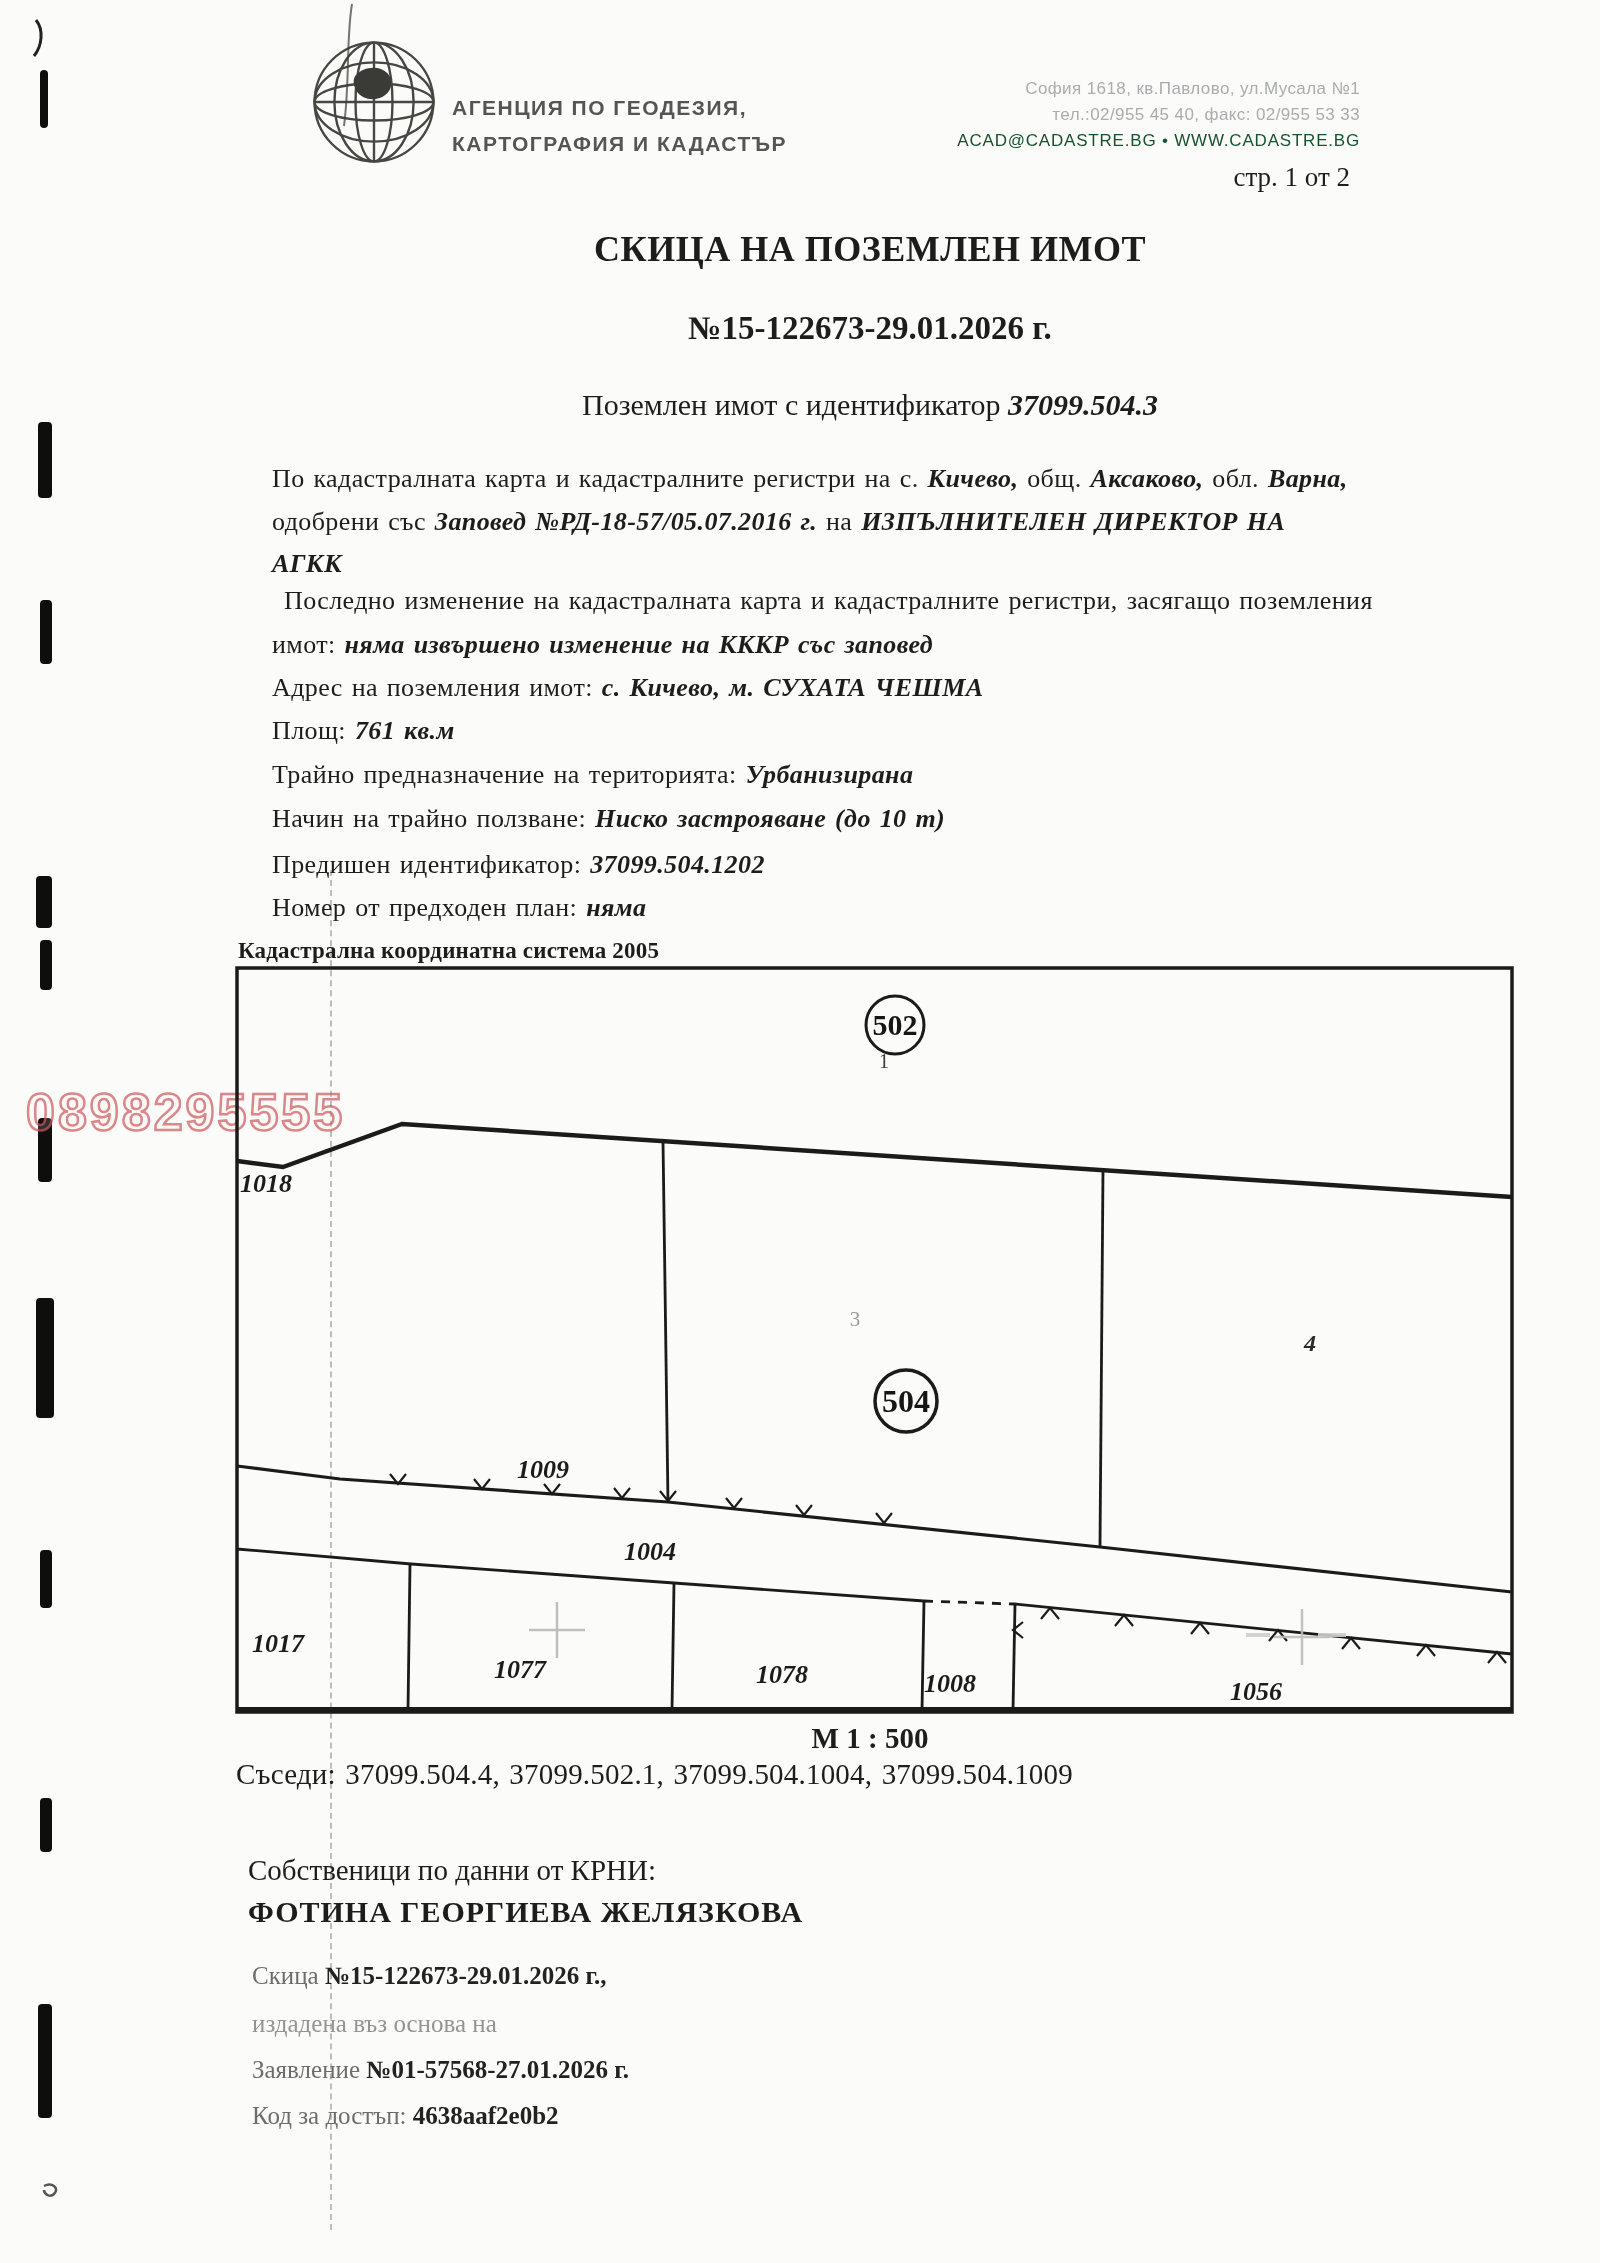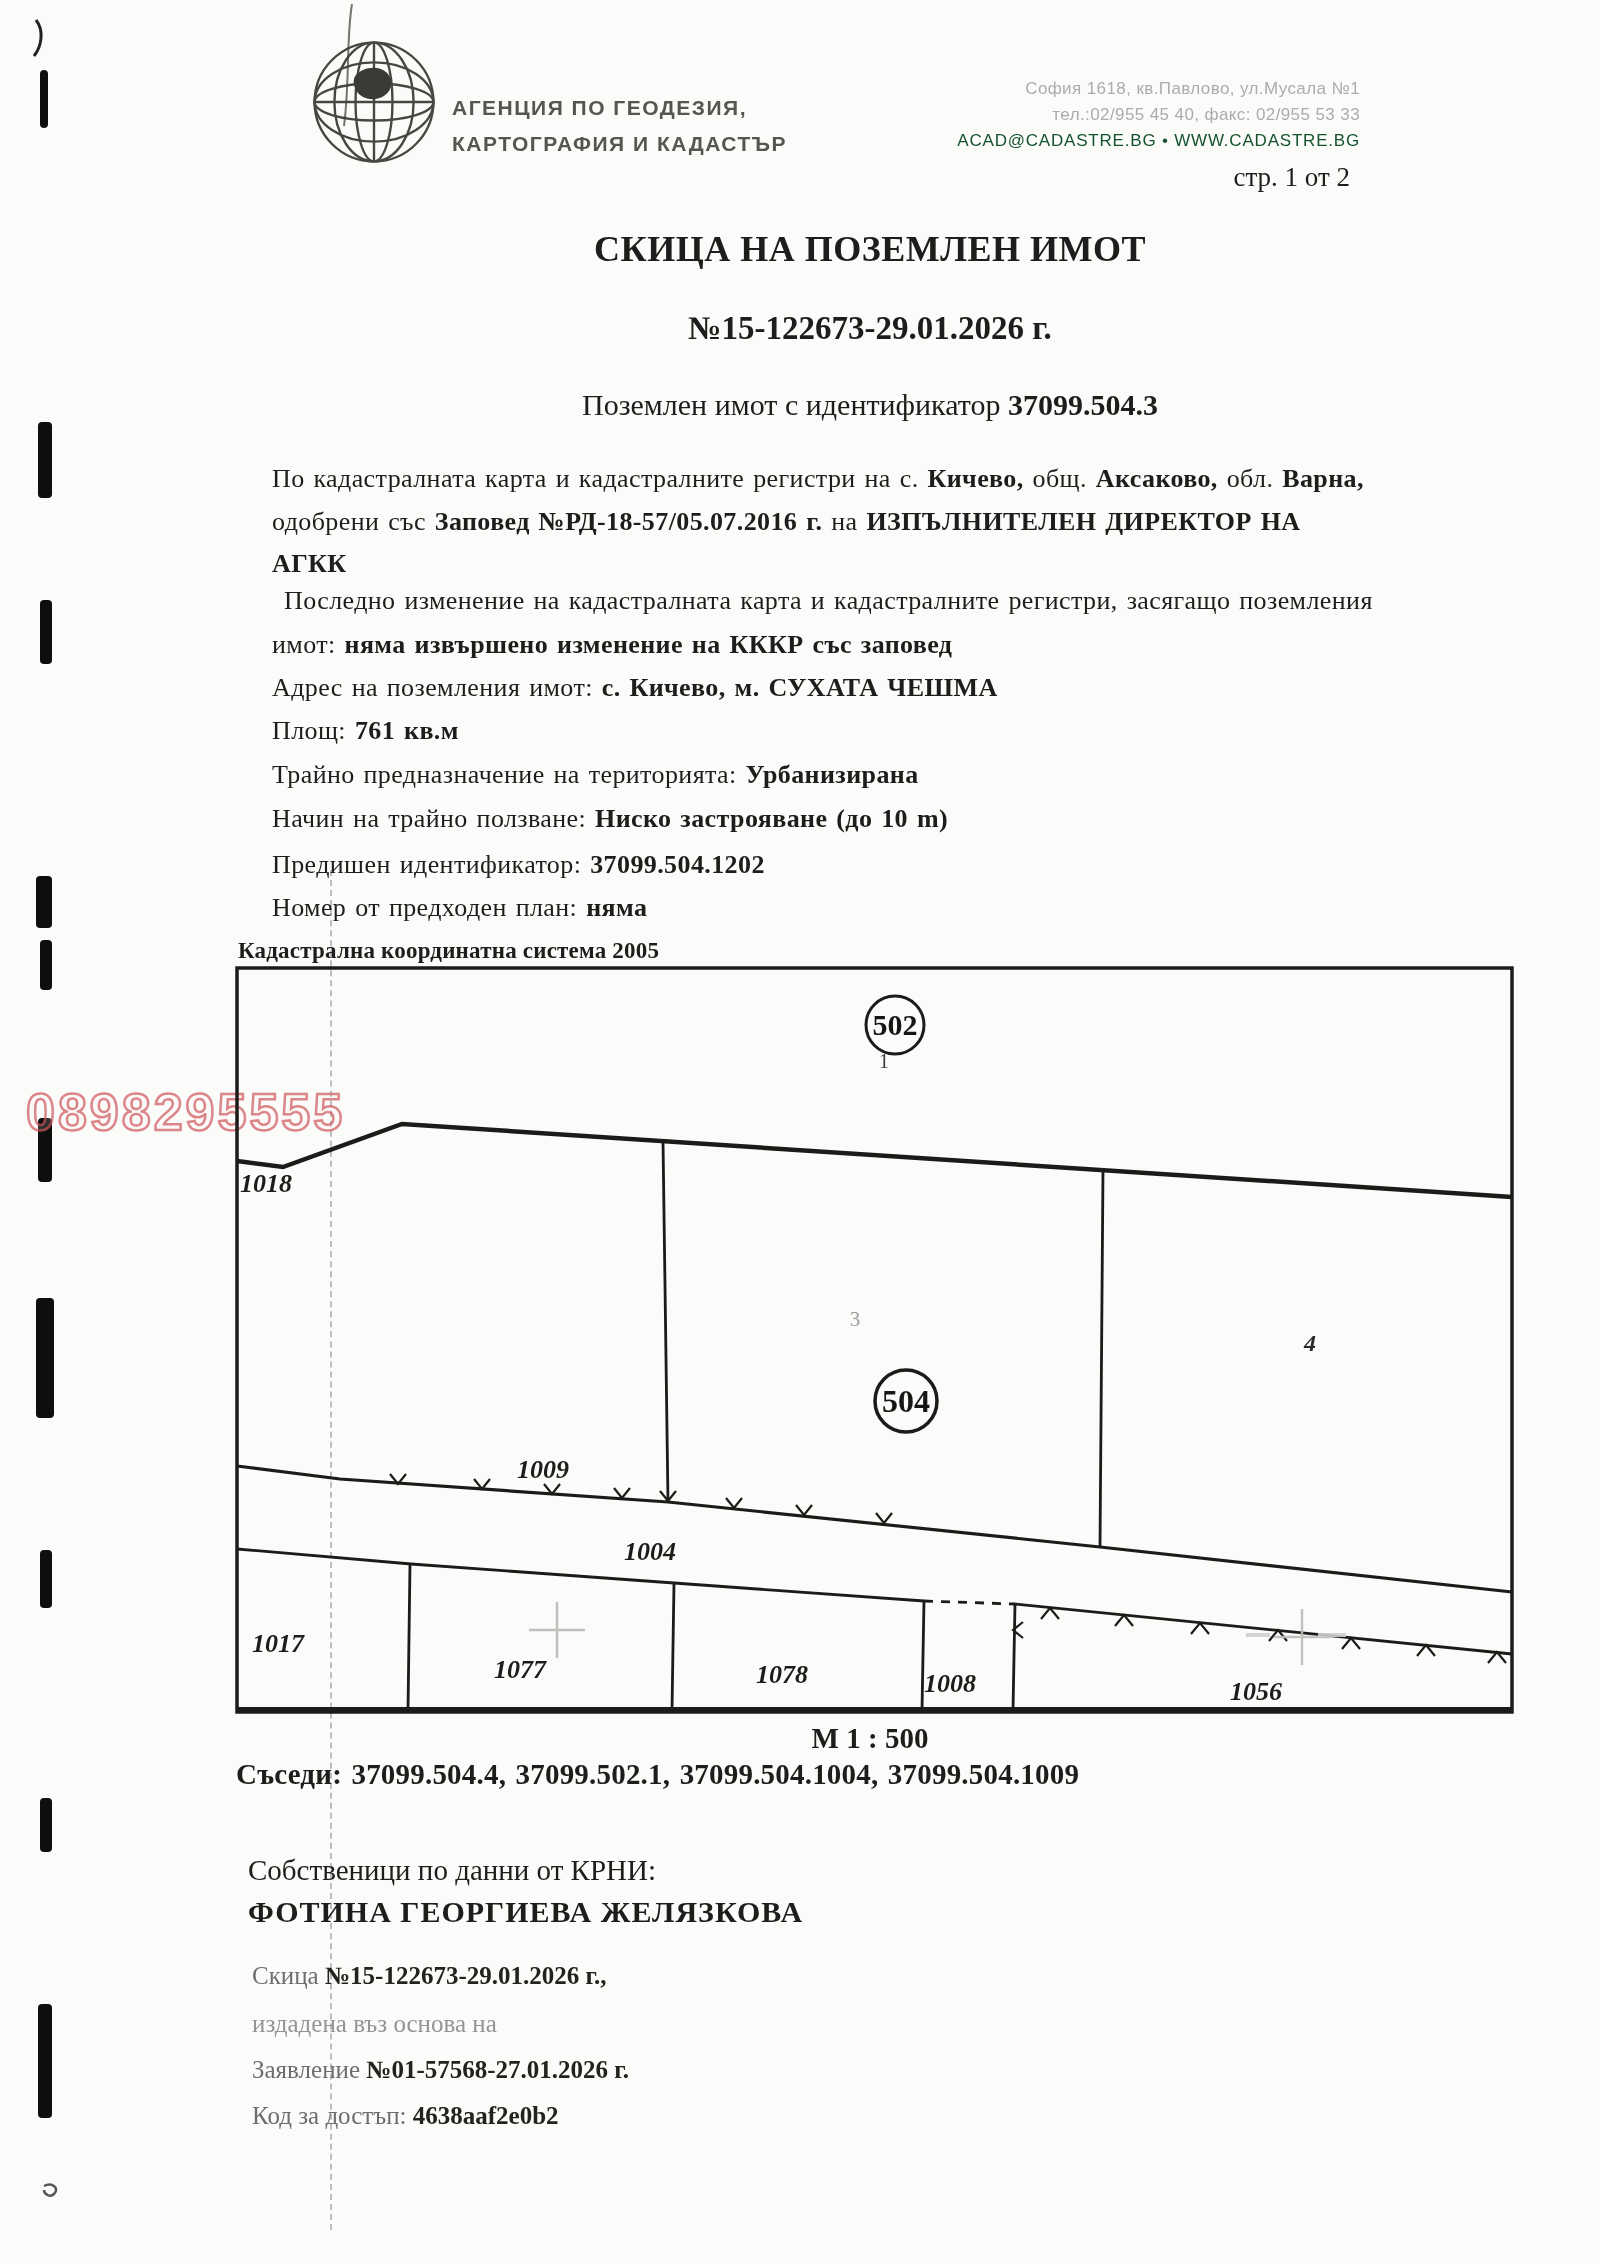--- a/index.html
+++ b/index.html
@@ -1,20 +1,20 @@
 <!DOCTYPE html>
 <html><head>
 <meta charset="utf-8">
 <style>
   html,body{margin:0;padding:0;background:#e8e8e6;}
   .page{position:relative;width:1600px;height:2263px;background:#fbfbf9;overflow:hidden;
         font-family:"Liberation Serif", serif;color:#1d1d1b;}
   .abs{position:absolute;}
   .ser{font-family:"Liberation Serif", serif;}
-  .b{font-weight:bold;}
+  .b{font-weight:bold;font-style:italic;}
   .center{text-align:center;}
   .line{white-space:nowrap;letter-spacing:.4px;word-spacing:2px;}
   
   .agency{font-family:"Liberation Sans", sans-serif;font-weight:bold;color:#4a4945;
           letter-spacing:1.5px;font-size:21px;opacity:.93;}
   .addr{font-family:"Liberation Sans", sans-serif;font-size:17px;color:#aaacae;
         text-align:right;line-height:26px;letter-spacing:.4px;}
   .addr .l3{color:#14532d;letter-spacing:.8px;}
   .pageno{font-size:27px;text-align:right;}
   
@@ -22,21 +22,21 @@
   .docnum{font-size:33px;font-weight:bold;}
   .subtitle{font-size:30px;}
   .body-line{font-size:26px;margin-left:20px;}
   .caption{font-size:23px;font-weight:bold;letter-spacing:.2px;}
   
   .watermark{font-family:"Liberation Sans", sans-serif;font-size:52px;font-weight:bold;
              color:rgba(255,245,245,0.15);-webkit-text-stroke:2.5px rgba(205,85,90,0.7);
              letter-spacing:3px;}
   
   .scale{font-size:29px;font-weight:bold;}
-  .neighbors{font-size:29px;font-weight:bold;letter-spacing:.2px;text-align:right;}
+  .neighbors{font-size:29px;font-weight:normal;letter-spacing:.2px;text-align:right;}
   .owners-h{font-size:29px;}
   .owners-n{font-size:30px;font-weight:bold;letter-spacing:1px;}
   .foot{font-size:25px;color:#6d6d6d;}
   .foot .v{font-weight:bold;color:#22221f;}
   .foot.faded{color:#949494;}
   
   .bar{background:#0e0e0c;border-radius:4px;}
   .dotline{border-left:2px dashed rgba(110,112,122,0.45);width:0;}
   svg text{font-family:"Liberation Serif", serif;}
   .maplabel{font-style:italic;font-weight:bold;font-size:26px;fill:#1c1c1a;}

